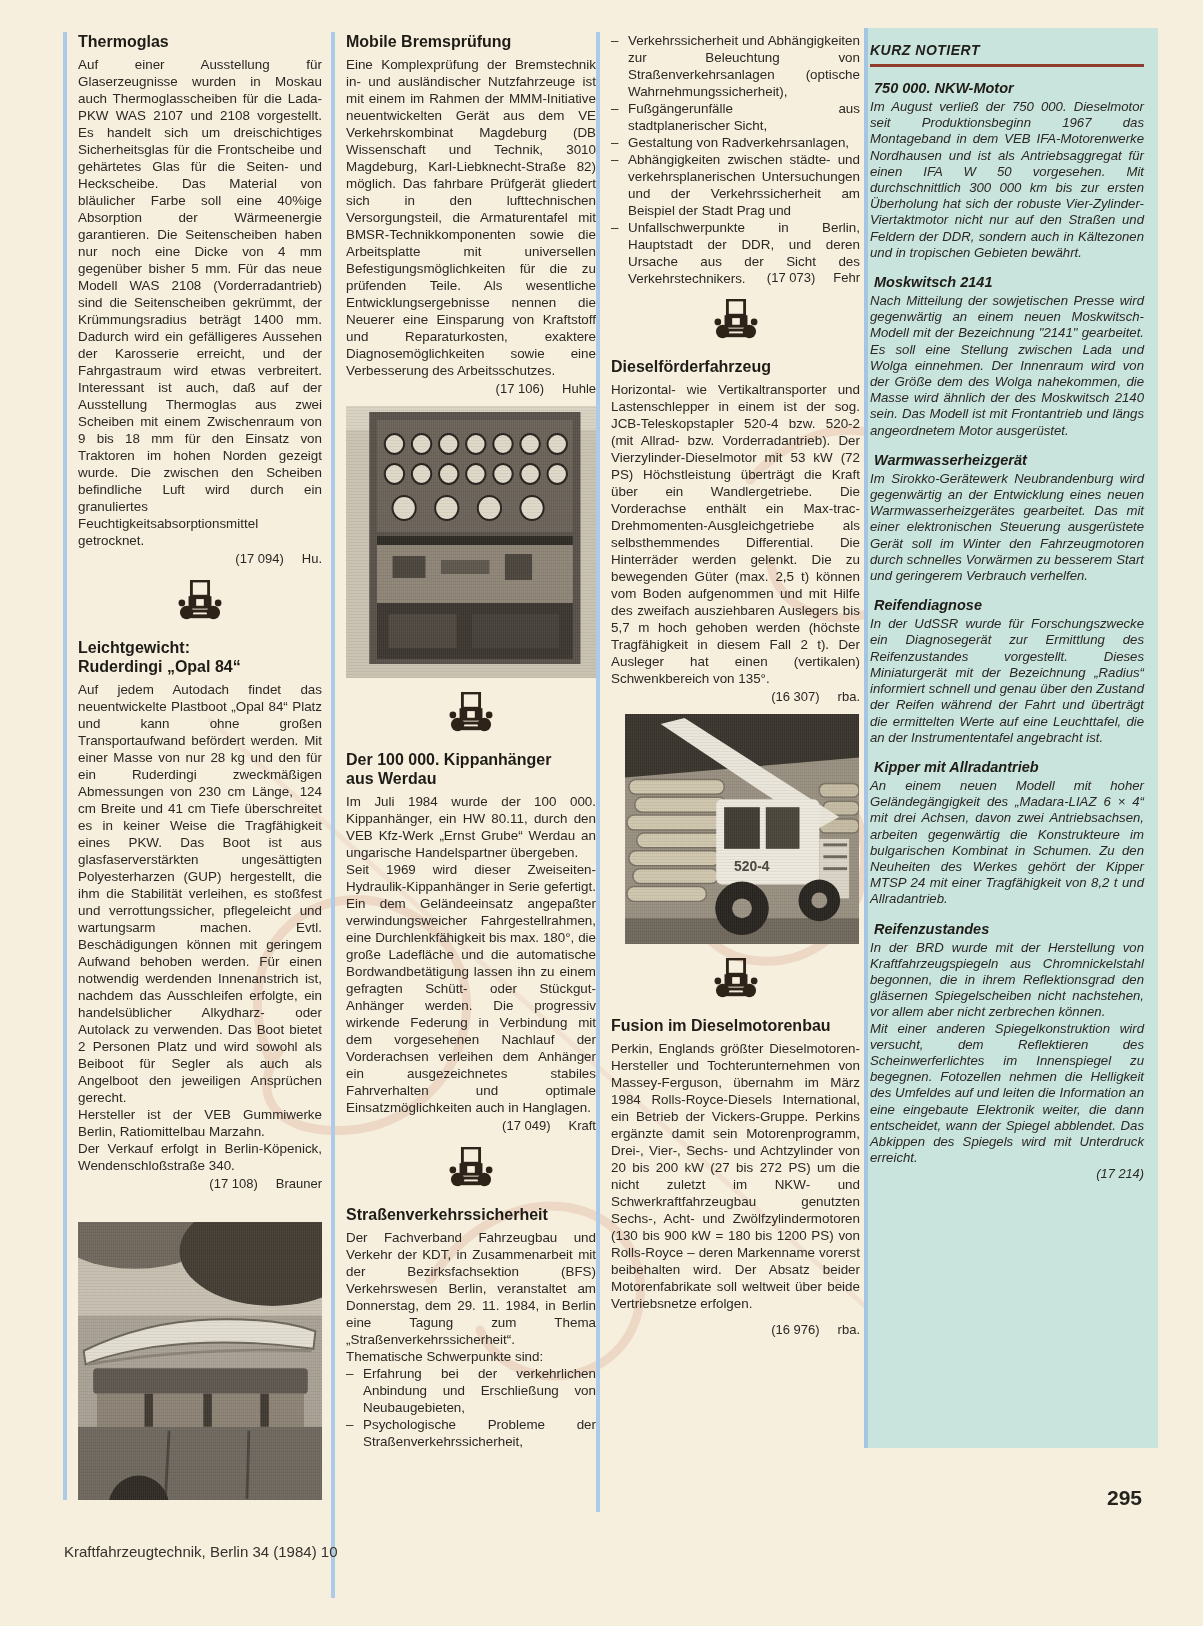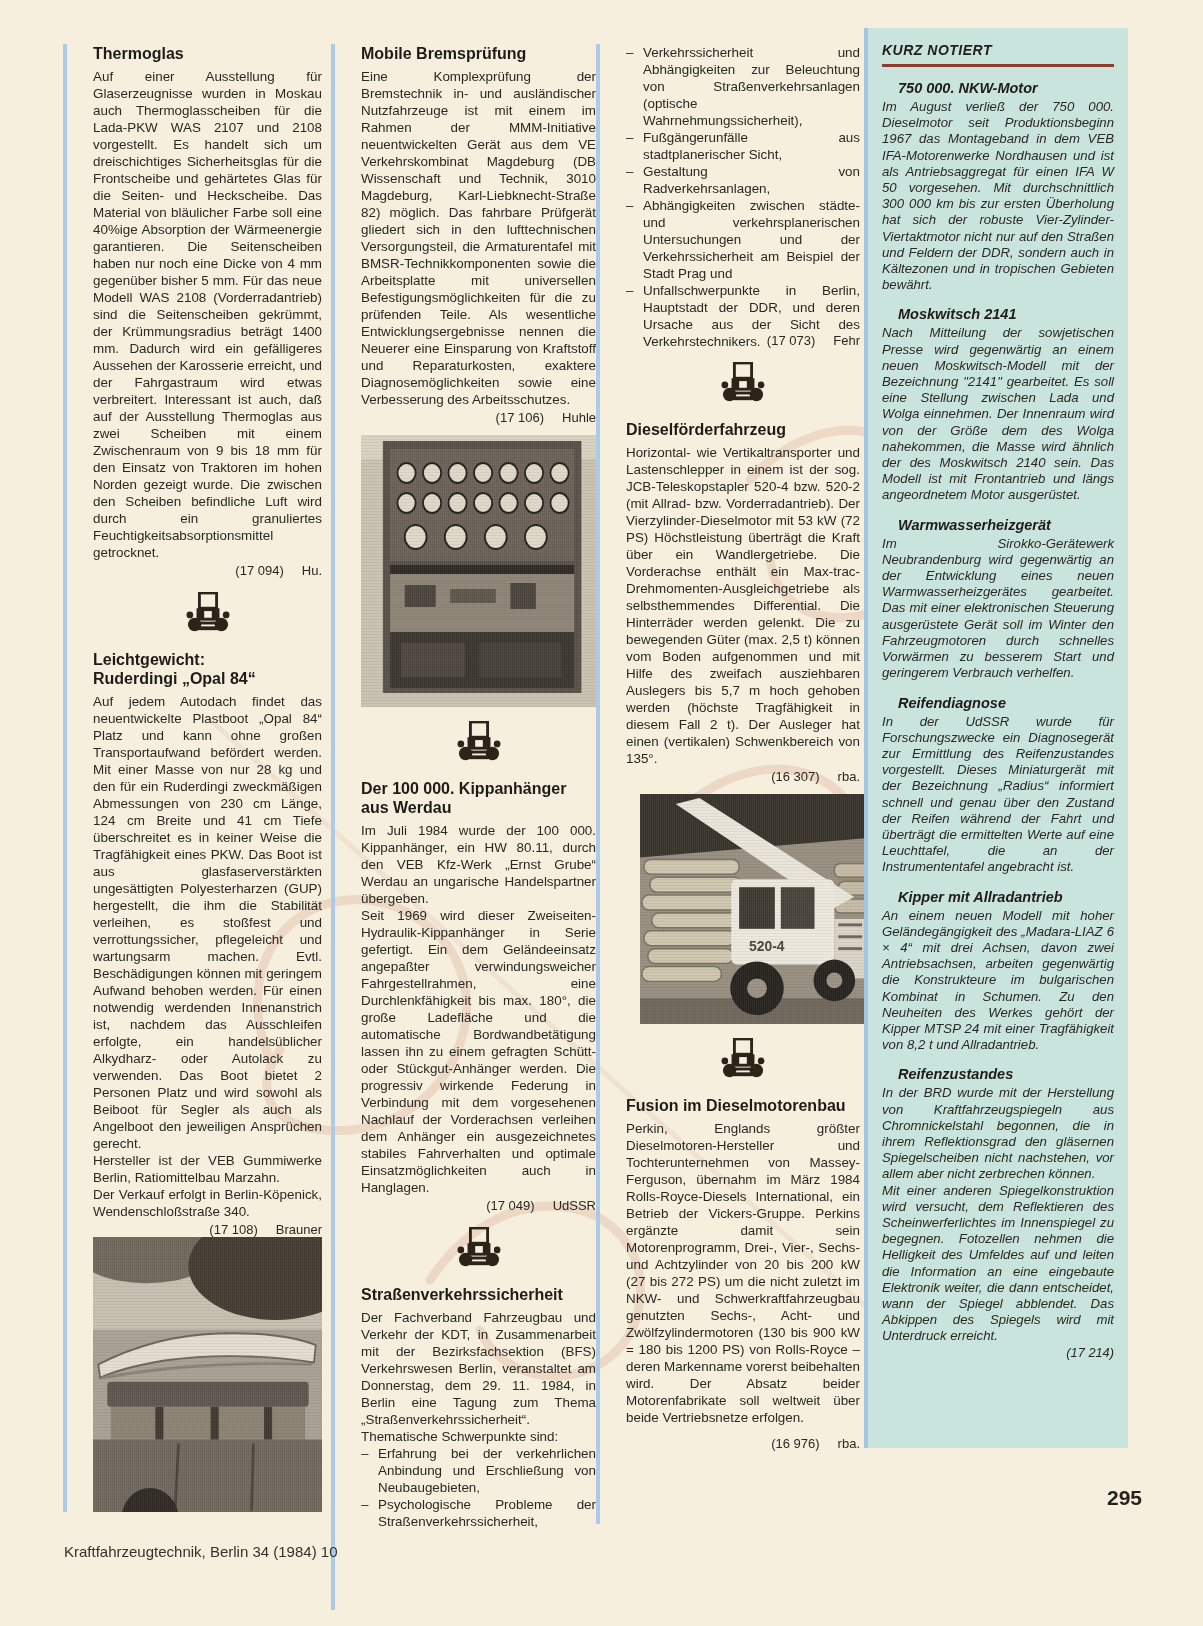--- a/index.html
+++ b/index.html
@@ -1,23 +1,23 @@
 <!DOCTYPE html>
 <html lang="de"><head>
 <meta charset="utf-8">
 <style>
   html,body{margin:0;padding:0;background:#e8e2d2;}
   .page{position:relative;width:1203px;height:1626px;background:#f6efdd;overflow:hidden;
         font-family:"Liberation Sans","DejaVu Sans",sans-serif;color:#2b2824;}
-  .col{position:absolute;top:44px;border-left:4px solid #abcbe8;padding-left:26px;box-sizing:border-box;}
+  .col{position:absolute;top:32px;border-left:4px solid #abcbe8;padding-left:11px;box-sizing:border-box;}
   .col1{left:63px;width:259px;height:1468px;display:flex;flex-direction:column;}
   .col2{left:331px;width:265px;height:1566px;}
   .col3{left:596px;width:264px;height:1480px;}
-  .kurz-box{position:absolute;left:864px;top:28px;width:264px;height:1420px;background:#c9e4dd;
-            border-left:4px solid #a4c6e2;padding:12px 14px 12px 14px;box-sizing:border-box;overflow:hidden;}
+  .kurz-box{position:absolute;left:864px;top:28px;width:294px;height:1420px;background:#c9e4dd;
+            border-left:4px solid #a4c6e2;padding:12px 14px 12px 2px;box-sizing:border-box;overflow:hidden;}
   h2{font-size:16px;line-height:19px;font-weight:bold;margin:0 0 5px;color:#1f1c18;}
   h2 span{display:block;}
   p{margin:0;font-size:13.4px;line-height:17px;text-align:justify;hyphens:auto;}
   .credit{display:flex;justify-content:flex-end;gap:18px;font-size:13px;margin-top:2px;}
   .credit-inline{margin-top:-17px;}
   .dingbat{text-align:center;margin:14px 0 12px;}
   .bullets{margin:0;padding:0;list-style:none;}
   .bullets li{display:flex;gap:7px;font-size:13.4px;line-height:17px;margin:0;}
   .bullets .b-dash{flex:0 0 10px;}
   .bullets .b-text{flex:1;text-align:justify;hyphens:auto;}
@@ -25,21 +25,21 @@
   .photo::after{content:"";position:absolute;inset:0;pointer-events:none;
      background-image:repeating-linear-gradient(0deg,rgba(0,0,0,.05) 0 1px,transparent 1px 3px),
                       repeating-linear-gradient(90deg,rgba(255,255,255,.05) 0 1px,transparent 1px 2px);}
   .photo svg{display:block;width:100%;height:100%;}
   .photo-brake{height:272px;margin:10px 0 2px;}
   .photo-loader{width:234px;height:230px;margin:10px 0 4px 14px;}
   .photo-boat{height:278px;margin-top:auto;}
   .kurz-box,.kurz-box p{font-style:italic;}
   .kn-title{font-style:italic;font-size:14px;font-weight:600;letter-spacing:.5px;
             border-bottom:3px solid #8f3c2c;padding-bottom:6px;margin:2px 0 12px;color:#23201c;}
-  .k-item h3{font-size:14.5px;font-style:italic;font-weight:bold;margin:13px 16px 3px;color:#1f1c18;}
+  .k-item h3{font-size:14.5px;font-style:italic;font-weight:bold;margin:13px 4px 3px;color:#1f1c18;}
   .k-item p{font-size:13.2px;line-height:16.2px;}
   .kn-credit{text-align:right;font-size:12.8px;font-style:italic;}
   .footer-left{position:absolute;left:64px;top:1521px;font-size:15px;color:#35322d;margin-top:22px;}
   .page-number{position:absolute;left:1082px;top:1486px;width:60px;text-align:right;
                font-size:21px;font-weight:bold;color:#26231f;}
   .watermark{position:absolute;left:130px;top:300px;width:1010px;height:1200px;pointer-events:none;}
 </style>
 </head>
 <body>
 
@@ -194,21 +194,21 @@
         <span>Der 100 000. Kippanhänger</span>
         <span>aus Werdau</span>
       </h2>
       <div>
 
       <p>Im Juli 1984 wurde der 100 000. Kippanhänger, ein HW 80.11, durch den VEB Kfz-Werk „Ernst Grube“ Werdau an ungarische Handelspartner übergeben.</p>
           <p>Seit 1969 wird dieser Zweiseiten-Hydraulik-Kippanhänger in Serie gefertigt. Ein dem Geländeeinsatz angepaßter verwindungsweicher Fahrgestellrahmen, eine Durchlenkfähigkeit bis max. 180°, die große Ladefläche und die automatische Bordwandbetätigung lassen ihn zu einem gefragten Schütt- oder Stückgut-Anhänger werden. Die progressiv wirkende Federung in Verbindung mit dem vorgesehenen Nachlauf der Vorderachsen verleihen dem Anhänger ein ausgezeichnetes stabiles Fahrverhalten und optimale Einsatzmöglichkeiten auch in Hanglagen.</p>
         </div>
       <div class="credit">
         <span>(17 049)</span>
-        <span>UdSSR</span>
+        <span>Kraft</span>
       </div>
     </div>
 
     <div class="dingbat">
       <svg width="44" height="42" viewBox="0 0 46 44">
           <g fill="#2e2318">
             <rect x="14" y="1" width="18" height="16" fill="none" stroke="#2e2318" stroke-width="3"></rect>
             <rect x="11" y="17" width="24" height="13"></rect>
             <rect x="19" y="20" width="8" height="7" fill="#f6efdd"></rect>
             <circle cx="9" cy="34" r="7"></circle>

